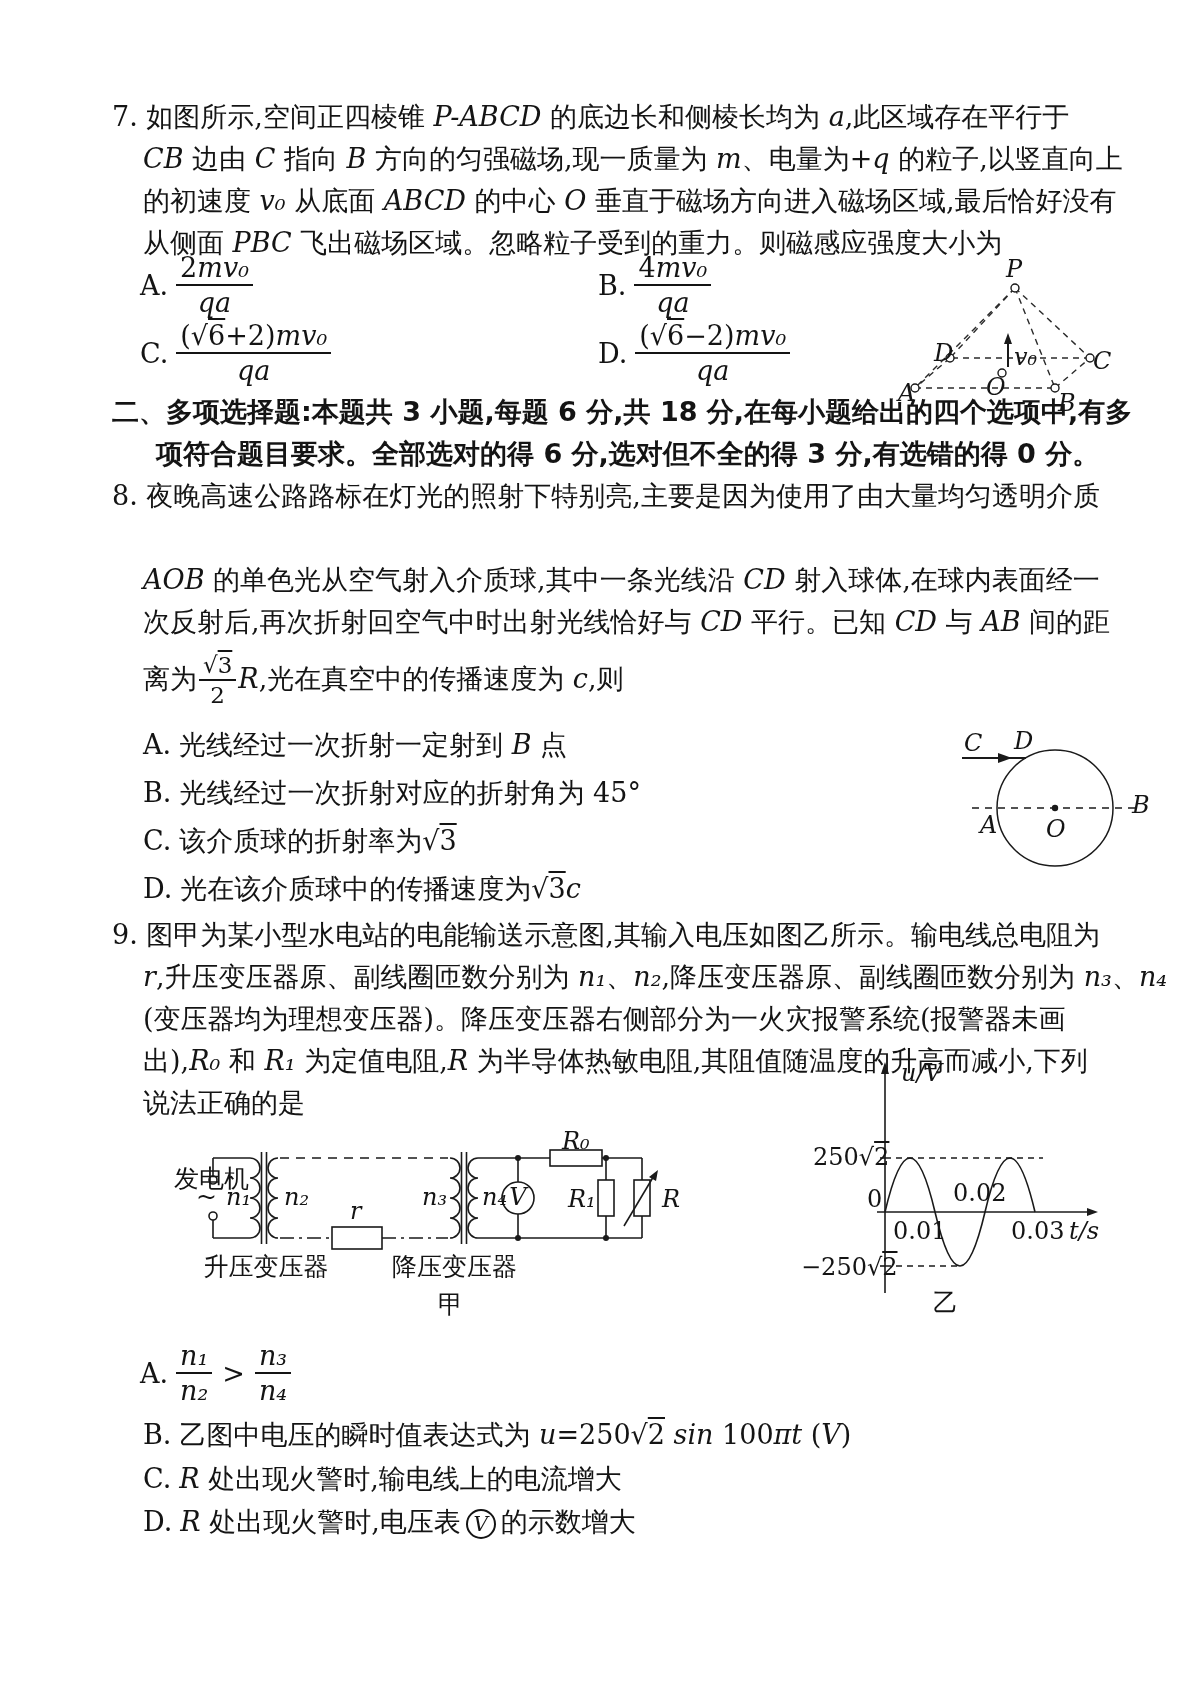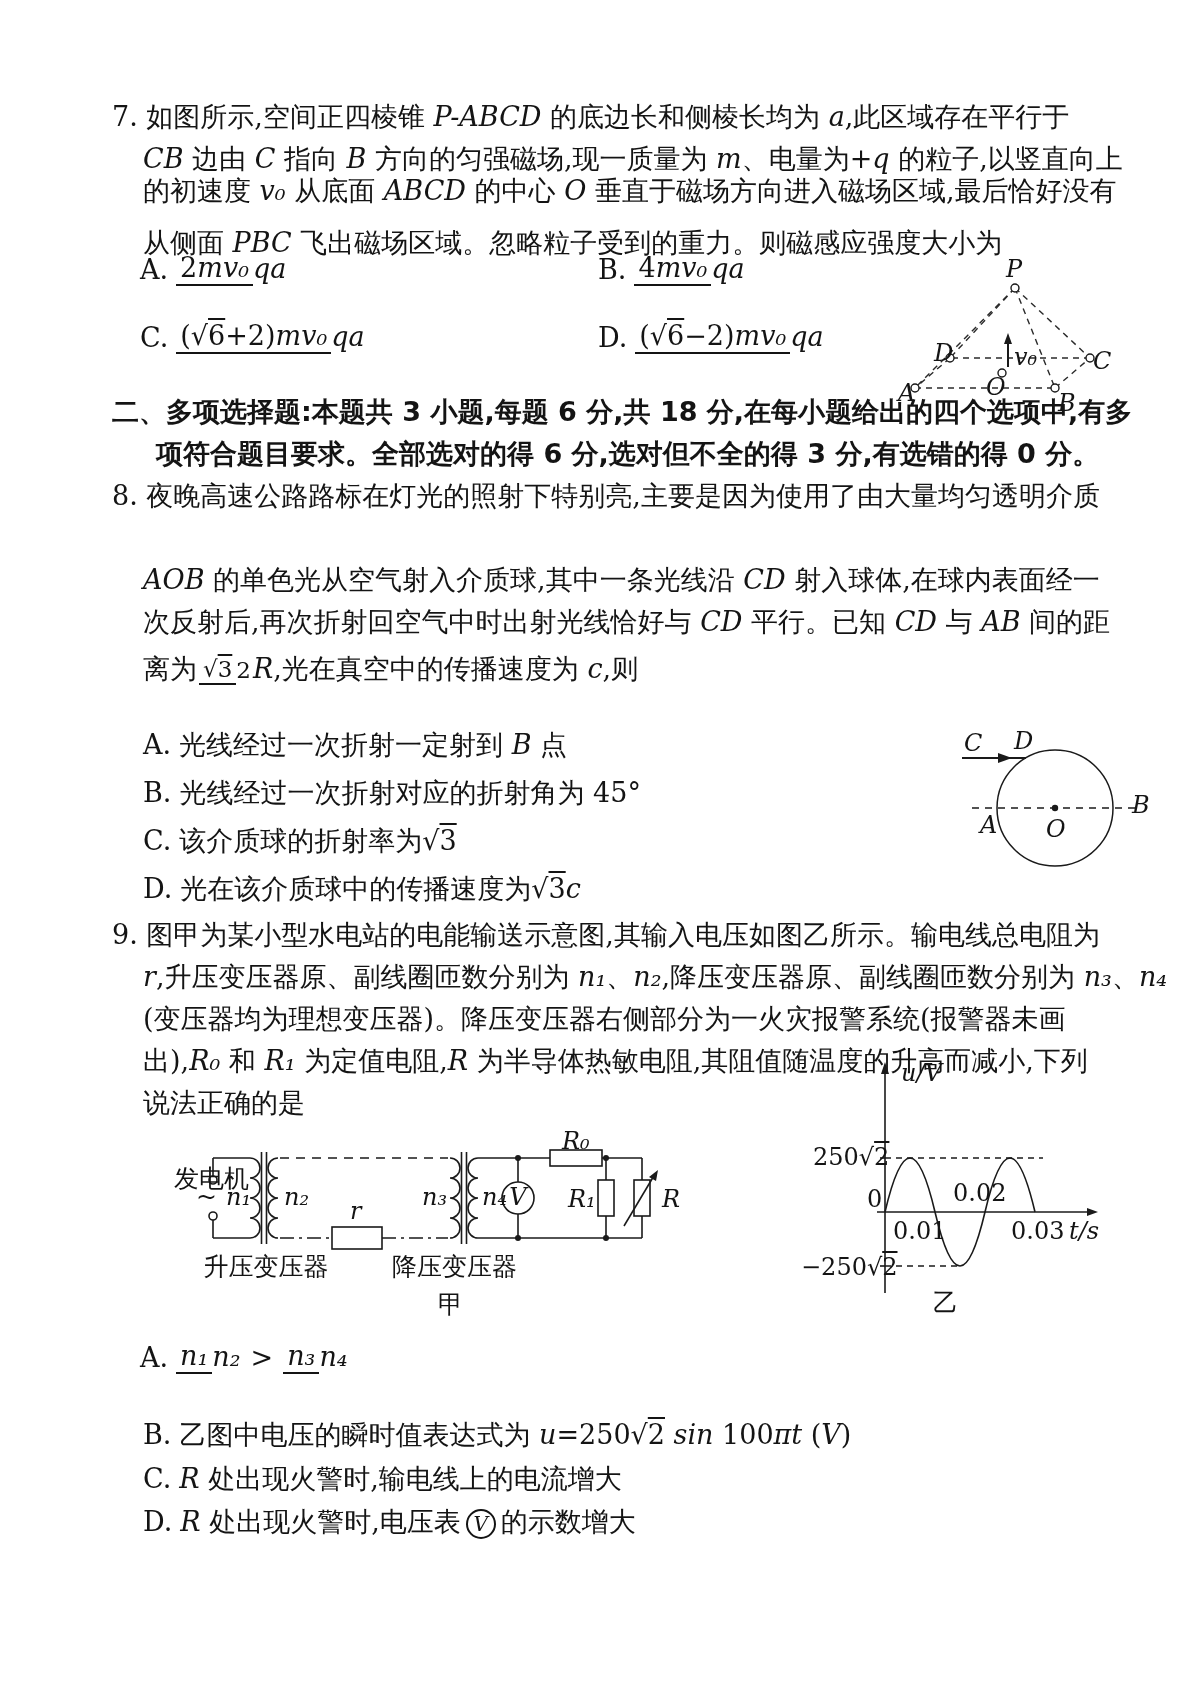--- a/index.html
+++ b/index.html
@@ -4,21 +4,21 @@
 <style>
   *{margin:0;padding:0;box-sizing:border-box}
   html,body{background:#fff}
   #page{position:relative;width:1200px;height:1687px;background:#ffffff;
         font-family:"DejaVu Serif","Liberation Serif",serif;color:#141414;
         font-size:27px;overflow:hidden}
   .line{position:absolute;white-space:nowrap;line-height:34px}
   .heading{font-family:"DejaVu Sans","Liberation Sans",sans-serif;font-weight:bold}
   i{font-style:italic}
   .ol{text-decoration:overline}
-  .frac{display:inline-flex;flex-direction:row;vertical-align:middle;text-align:center;line-height:1.15}
+  .frac{display:inline-flex;flex-direction:column;vertical-align:middle;text-align:center;line-height:1.15}
   .frac .num{display:block;border-bottom:2px solid #141414;padding:0 4px 1px}
   .frac .den{display:block;padding-top:1px}
   .opt-frac{position:absolute;display:flex;align-items:center;white-space:nowrap}
   .opt-frac .opt-label{margin-right:8px}
   .opt-text .opt-label{margin-right:8px}
   .rel{margin:0 10px}
   .inline-frac{font-size:23px;margin:0 2px}
   .diagram{position:absolute}
   .diagram svg{position:absolute;left:0;top:0;overflow:visible}
   .dlabel{position:absolute;font-style:italic;font-size:24px;line-height:26px;white-space:nowrap}
@@ -28,21 +28,21 @@
   .footer{position:absolute;left:0;width:1200px;text-align:center;font-size:24px}
   .gen-label{width:28px;font-size:25px;line-height:29px}
 </style>
 </head>
 <body>
 
 <div id="page">
 
   <div class="line" style="left:112px;top:100px">7. 如图所示,空间正四棱锥 <i>P-ABCD</i> 的底边长和侧棱长均为 <i>a</i>,此区域存在平行于</div>
   <div class="line" style="left:143px;top:142px"><i>CB</i> 边由 <i>C</i> 指向 <i>B</i> 方向的匀强磁场,现一质量为 <i>m</i>、电量为+<i>q</i> 的粒子,以竖直向上</div>
-  <div class="line" style="left:143px;top:174px">的初速度 <i>v₀</i> 从底面 <i>ABCD</i> 的中心 <i>O</i> 垂直于磁场方向进入磁场区域,最后恰好没有</div>
+  <div class="line" style="left:143px;top:184px">的初速度 <i>v₀</i> 从底面 <i>ABCD</i> 的中心 <i>O</i> 垂直于磁场方向进入磁场区域,最后恰好没有</div>
   <div class="line" style="left:143px;top:226px">从侧面 <i>PBC</i> 飞出磁场区域。忽略粒子受到的重力。则磁感应强度大小为</div>
 
   <div class="opt-frac" style="left:140px;top:252px">
     <span class="opt-label">A.</span>
     <span class="frac">
       <span class="num">2<i>mv₀</i></span>
       <span class="den"><i>qa</i></span>
     </span>
   </div>
   <div class="opt-frac" style="left:598px;top:252px">

